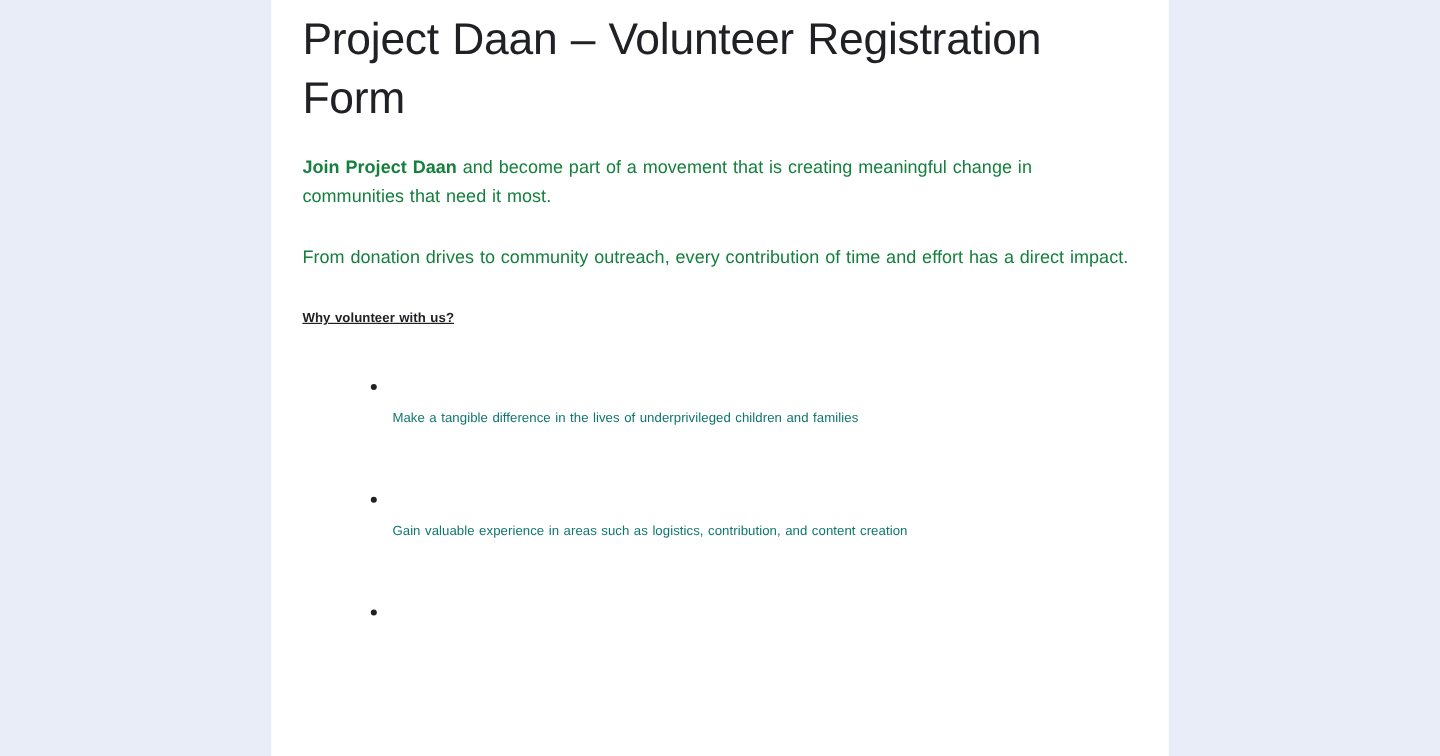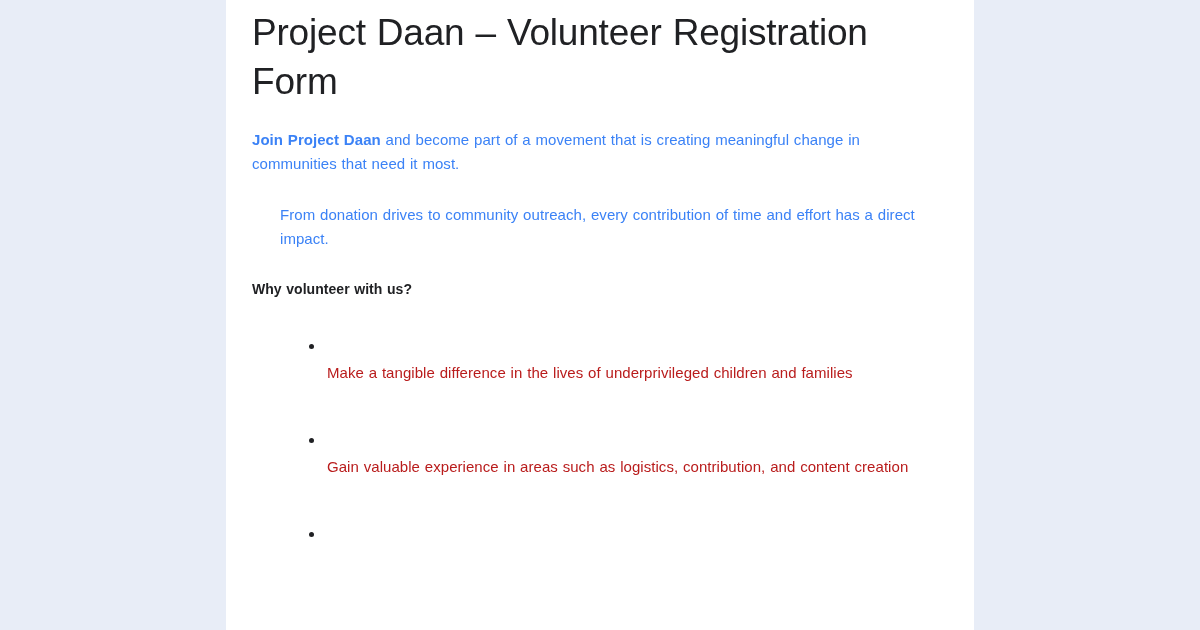--- a/index.html
+++ b/index.html
@@ -55,42 +55,42 @@
     letter-spacing: -0.2px;
     word-spacing: 1px;
   }
 
   
   .doc-para {
     margin: 0;
     padding-top: 22px;
     font-size: 15px;
     line-height: 24px;
-    color: #3b82f6;
+    color: #15803d;
     letter-spacing: 0.05px;
     word-spacing: 0.6px;
   }
   .doc-para.tight {
     padding-top: 27px;
-    margin-left: 28px;
   }
   .doc-para strong {
     font-weight: 700;
   }
 
   
   .doc-subhead {
     margin: 0;
     padding-top: 26px;
-    font-size: 14px;
+    font-size: 11px;
     line-height: 24px;
     font-weight: 700;
     color: #202124;
     letter-spacing: 0.05px;
     word-spacing: 0.6px;
+    text-decoration: underline;
   }
 
   
   .doc-list {
     margin: 0;
     padding: 0;
     list-style: none;
   }
   .doc-list-item {
     position: relative;
@@ -108,23 +108,23 @@
     left: 57px;
     top: 4px;
     width: 5px;
     height: 5px;
     background: #202124;
     border-radius: 50%;
   }
   .bullet-text {
     display: block;
     padding-top: 21px;
-    font-size: 15px;
+    font-size: 11px;
     line-height: 24px;
-    color: #b91c1c;
+    color: #0f766e;
     letter-spacing: 0.05px;
     word-spacing: 0.6px;
     white-space: nowrap;
   }
 </style>
 </head>
 <body>
 
 <div class="viewport">
 

